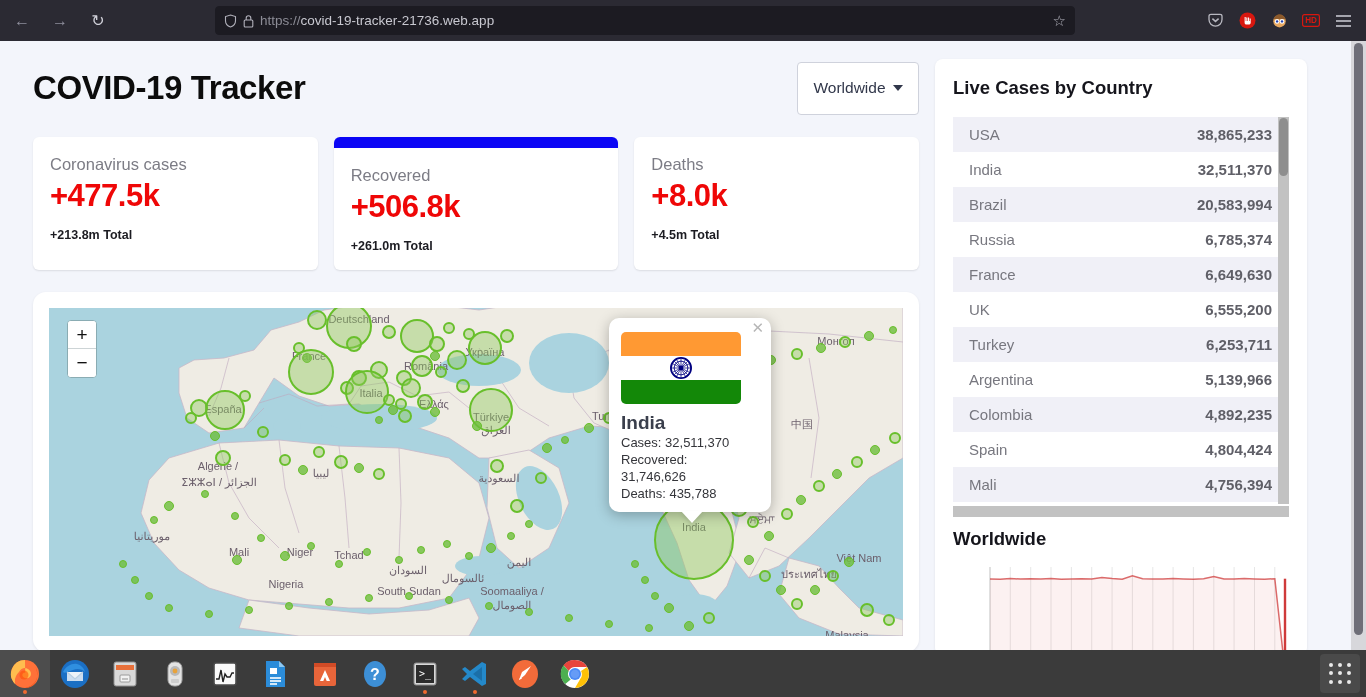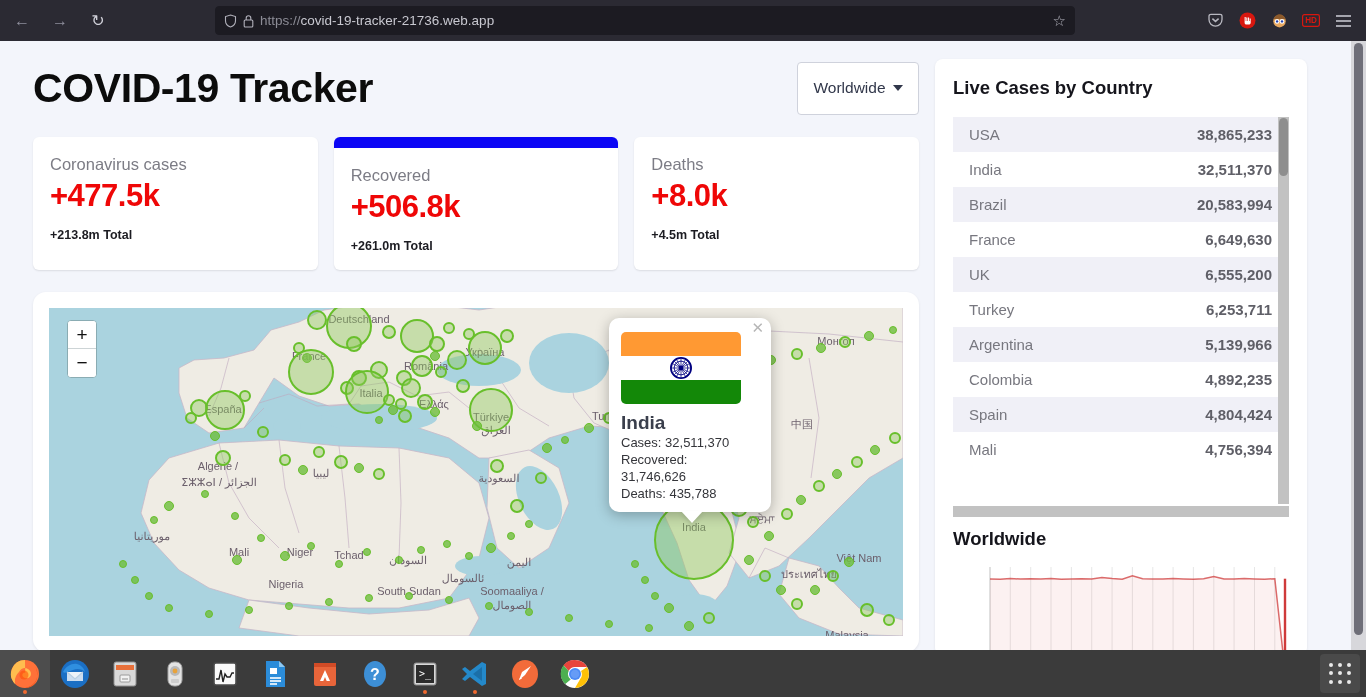--- a/index.html
+++ b/index.html
@@ -84,21 +84,21 @@
 
   #app {
     position: absolute; left: 0; top: 0; width: 1351px; height: 615px;
     display: flex; padding: 18px 16px 0 33px; gap: 16px;
   }
 
   
   #left-col { width: 886px; flex: none; }
   #app-header { display: flex; align-items: center; justify-content: space-between; height: 58px; }
   #app-title {
-    font-size: 41px; font-weight: bold; color: #0c0c0c; letter-spacing: -0.4px;
+    font-size: 33px; font-weight: bold; color: #0c0c0c; letter-spacing: -0.4px;
   }
   #country-picker {
     width: 122px; height: 53px; background: #fff;
     border: 1px solid #cfd2dc; border-radius: 4px;
     display: flex; align-items: center; justify-content: center; gap: 7px;
     font-size: 15.5px; color: #31374a;
   }
   .caret { width: 0; height: 0; border-left: 5px solid transparent; border-right: 5px solid transparent; border-top: 6px solid #31374a; }
 
   #stats { display: flex; gap: 16px; margin-top: 20px; }
@@ -432,21 +432,21 @@
                 <div class="map-label" style="left: 628px; top: 38px;">Казақстан</div>
                 <div class="map-label" style="left: 787px; top: 33px;">Монгол</div>
                 <div class="map-label" style="left: 753px; top: 116px;">中国</div>
                 <div class="map-label" style="left: 169px; top: 158px;">Algérie /</div>
                 <div class="map-label" style="left: 170px; top: 174px;">ⵉⵣⵣⴰⵏ / الجزائر</div>
                 <div class="map-label" style="left: 272px; top: 165px;">ليبيا</div>
                 <div class="map-label" style="left: 103px; top: 228px;">موريتانيا</div>
                 <div class="map-label" style="left: 190px; top: 244px;">Mali</div>
                 <div class="map-label" style="left: 251px; top: 244px;">Niger</div>
                 <div class="map-label" style="left: 300px; top: 247px;">Tchad</div>
-                <div class="map-label" style="left: 359px; top: 252px; text-align: right;">السودان</div>
+                <div class="map-label" style="left: 359px; top: 262px; text-align: right;">السودان</div>
                 <div class="map-label" style="left: 450px; top: 170px;">السعودية</div>
                 <div class="map-label" style="left: 447px; top: 122px;">العراق</div>
                 <div class="map-label" style="left: 470px; top: 254px;">اليمن</div>
                 <div class="map-label" style="left: 237px; top: 276px;">Nigeria</div>
                 <div class="map-label" style="left: 360px; top: 283px;">South Sudan</div>
                 <div class="map-label" style="left: 414px; top: 270px;">ئالسومال</div>
                 <div class="map-label" style="left: 463px; top: 283px;">Soomaaliya /</div>
                 <div class="map-label" style="left: 463px; top: 297px;">الصومال</div>
                 <div class="map-label" style="left: 645px; top: 219px;">India</div>
                 <div class="map-label" style="left: 713px; top: 211px;">ਮਏਮਾ</div>
@@ -628,20 +628,24 @@
               </div>
               <div class="country-row">
                 <span class="name">India</span>
                 <span class="val">32,511,370</span>
               </div>
               <div class="country-row">
                 <span class="name">Brazil</span>
                 <span class="val">20,583,994</span>
               </div>
               <div class="country-row">
+                <span class="name">Russia</span>
+                <span class="val">6,785,374</span>
+              </div>
+              <div class="country-row">
                 <span class="name">France</span>
                 <span class="val">6,649,630</span>
               </div>
               <div class="country-row">
                 <span class="name">UK</span>
                 <span class="val">6,555,200</span>
               </div>
               <div class="country-row">
                 <span class="name">Turkey</span>
                 <span class="val">6,253,711</span>

